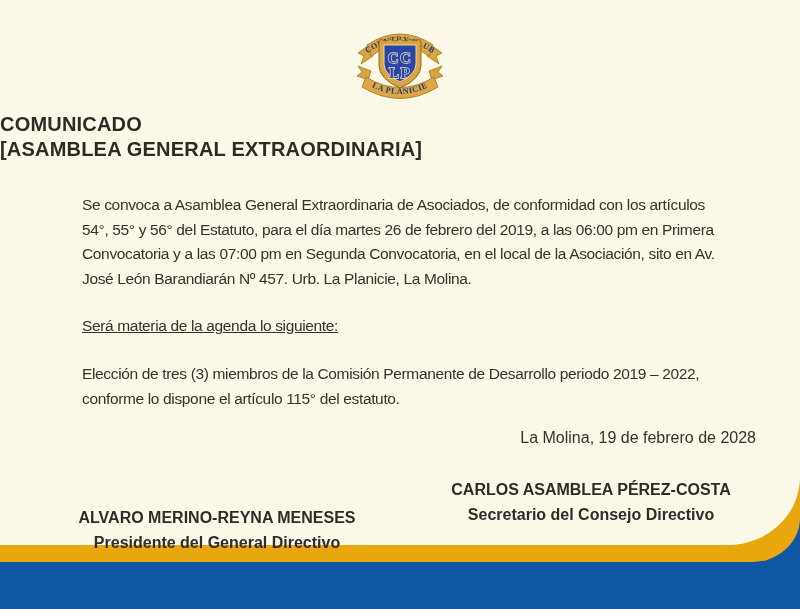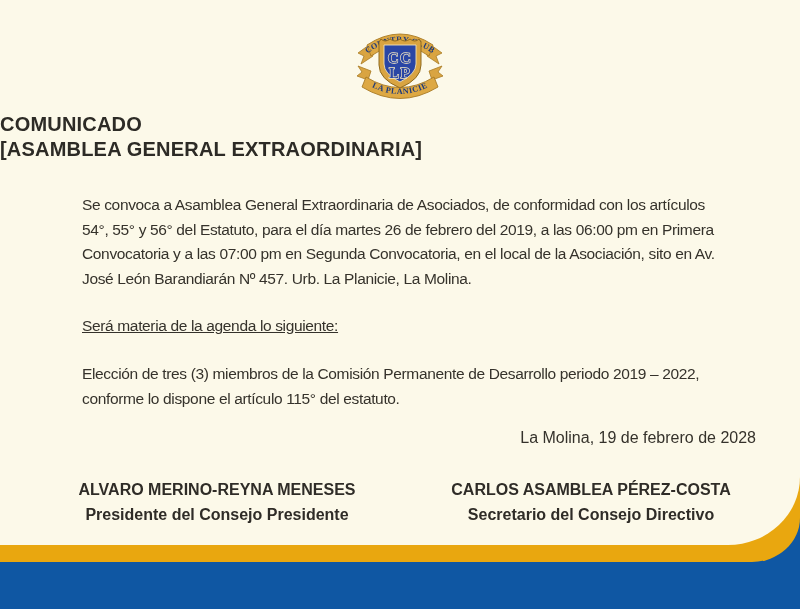--- a/index.html
+++ b/index.html
@@ -67,21 +67,21 @@
   .signature {
     position: absolute;
     top: 478px;
     width: 322px;
     text-align: center;
     font-weight: bold;
     font-size: 16px;
     line-height: 24.5px;
     color: #2F2C27;
   }
-  .sig-left  { left: 56px; }
+  .sig-left  { left: 56px; margin-top: 28px; }
   .sig-right { left: 430px; }
 </style>
 </head>
 <body>
 
 <div class="page">
 
   <div class="gold-panel"></div>
   <div class="cream-panel"></div>
 
@@ -123,20 +123,20 @@
 Convocatoria y a las 07:00 pm en Segunda Convocatoria, en el local de la Asociación, sito en Av.
 José León Barandiarán Nº 457. Urb. La Planicie, La Molina.</div>
   <div class="body-text p2">Será materia de la agenda lo siguiente:</div>
   <div class="body-text p3">Elección de tres (3) miembros de la Comisión Permanente de Desarrollo periodo 2019 – 2022,
 conforme lo dispone el artículo 115° del estatuto.</div>
 
   <div class="dateline">La Molina, 19 de  febrero de 2028</div>
 
   <div class="signature sig-left">
     <div>ALVARO MERINO-REYNA MENESES</div>
-    <div>Presidente del Consejo Presidente</div>
+    <div>Presidente del General Directivo</div>
   </div>
   <div class="signature sig-right">
     <div>CARLOS ASAMBLEA PÉREZ-COSTA</div>
     <div>Secretario del Consejo Directivo</div>
   </div>
 
 </div>
 
 </body></html>

